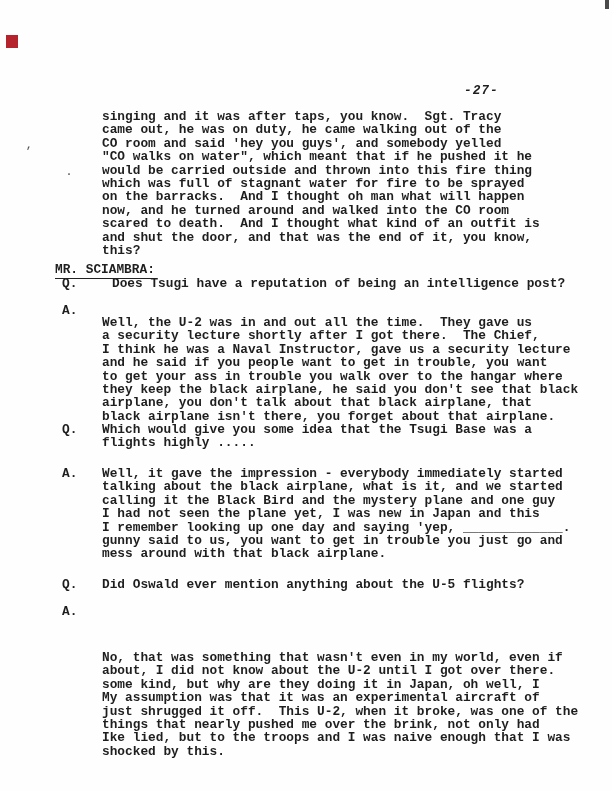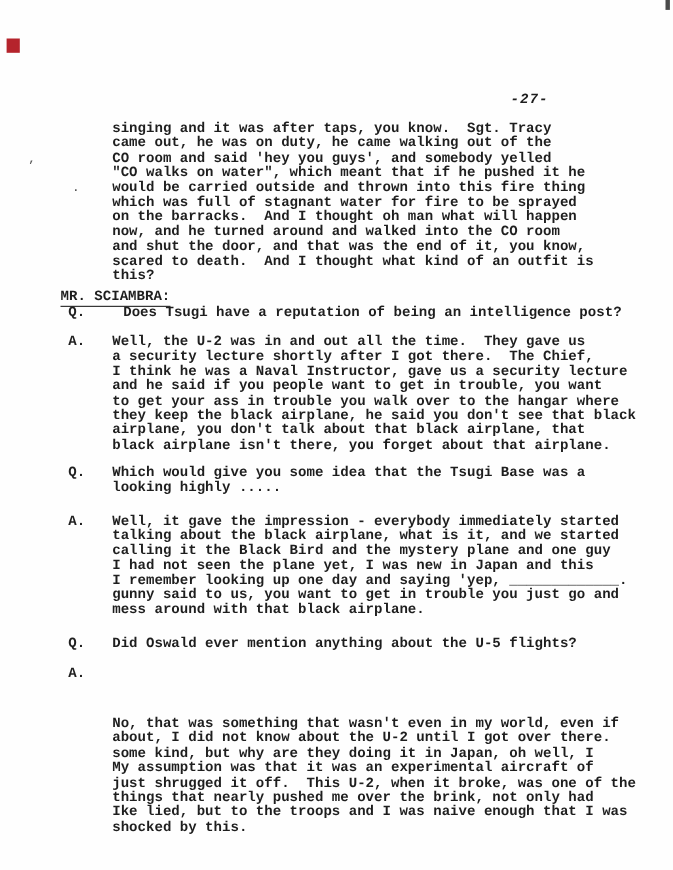--- a/index.html
+++ b/index.html
@@ -74,50 +74,50 @@
 
   <div class="abs" style="top:110px; left:102px;">
     <div class="line">singing and it was after taps, you know.  Sgt. Tracy</div>
     <div class="line">came out, he was on duty, he came walking out of the</div>
     <div class="line">CO room and said 'hey you guys', and somebody yelled</div>
     <div class="line">"CO walks on water", which meant that if he pushed it he</div>
     <div class="line">would be carried outside and thrown into this fire thing</div>
     <div class="line">which was full of stagnant water for fire to be sprayed</div>
     <div class="line">on the barracks.  And I thought oh man what will happen</div>
     <div class="line">now, and he turned around and walked into the CO room</div>
+    <div class="line">scared to death.  And I thought what kind of an outfit is</div>
     <div class="line">and shut the door, and that was the end of it, you know,</div>
-    <div class="line">scared to death.  And I thought what kind of an outfit is</div>
     <div class="line">this?</div>
   </div>
 
   <div class="abs speaker-line">
     <span>MR. SCIAMBRA:</span>
   </div>
 
   <div class="abs qa-label line" style="top:277px; left:62px;">Q.</div>
   <div class="abs" style="top:277px; left:112px;">
     <div class="line">Does Tsugi have a reputation of being an intelligence post?</div>
   </div>
 
   <div class="abs qa-label line" style="top:304px; left:62px;">A.</div>
-  <div class="abs" style="top:304px; left:102px;">
+  <div class="abs" style="top:316px; left:102px;">
     <div class="line">Well, the U-2 was in and out all the time.  They gave us</div>
     <div class="line">a security lecture shortly after I got there.  The Chief,</div>
     <div class="line">I think he was a Naval Instructor, gave us a security lecture</div>
     <div class="line">and he said if you people want to get in trouble, you want</div>
     <div class="line">to get your ass in trouble you walk over to the hangar where</div>
     <div class="line">they keep the black airplane, he said you don't see that black</div>
     <div class="line">airplane, you don't talk about that black airplane, that</div>
     <div class="line">black airplane isn't there, you forget about that airplane.</div>
   </div>
 
   <div class="abs qa-label line" style="top:423px; left:62px;">Q.</div>
   <div class="abs" style="top:423px; left:102px;">
     <div class="line">Which would give you some idea that the Tsugi Base was a</div>
-    <div class="line">looking highly .....</div>
+    <div class="line">flights highly .....</div>
   </div>
 
   <div class="abs qa-label line" style="top:467px; left:62px;">A.</div>
   <div class="abs" style="top:467px; left:102px;">
     <div class="line">Well, it gave the impression - everybody immediately started</div>
     <div class="line">talking about the black airplane, what is it, and we started</div>
     <div class="line">calling it the Black Bird and the mystery plane and one guy</div>
     <div class="line">I had not seen the plane yet, I was new in Japan and this</div>
     <div class="line">I remember looking up one day and saying 'yep, _____________.</div>
     <div class="line">gunny said to us, you want to get in trouble you just go and</div>

